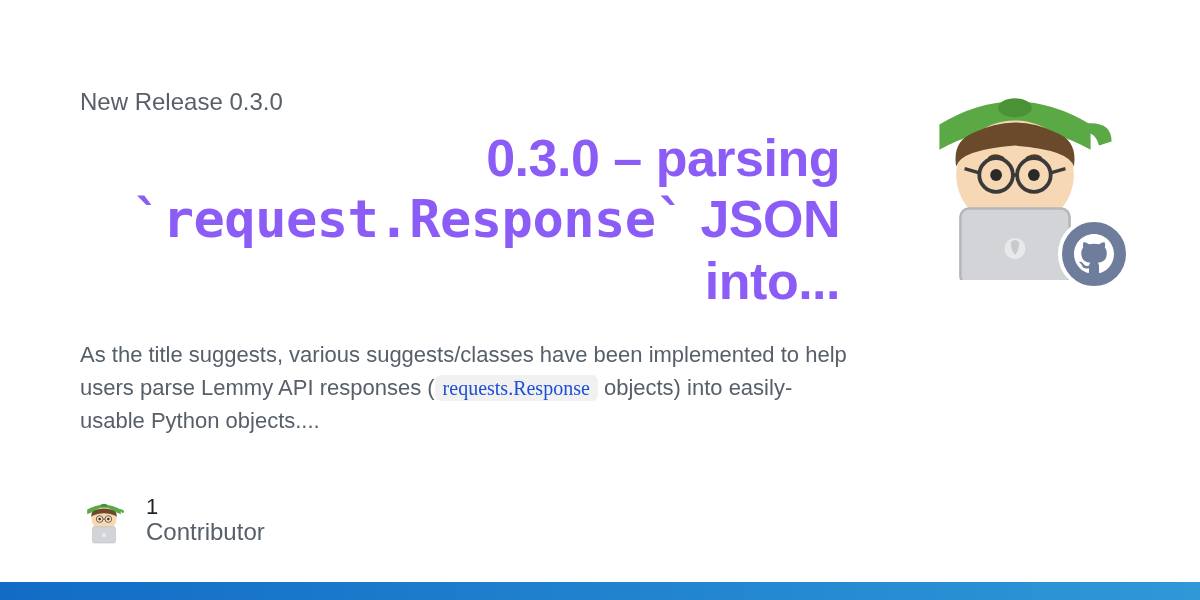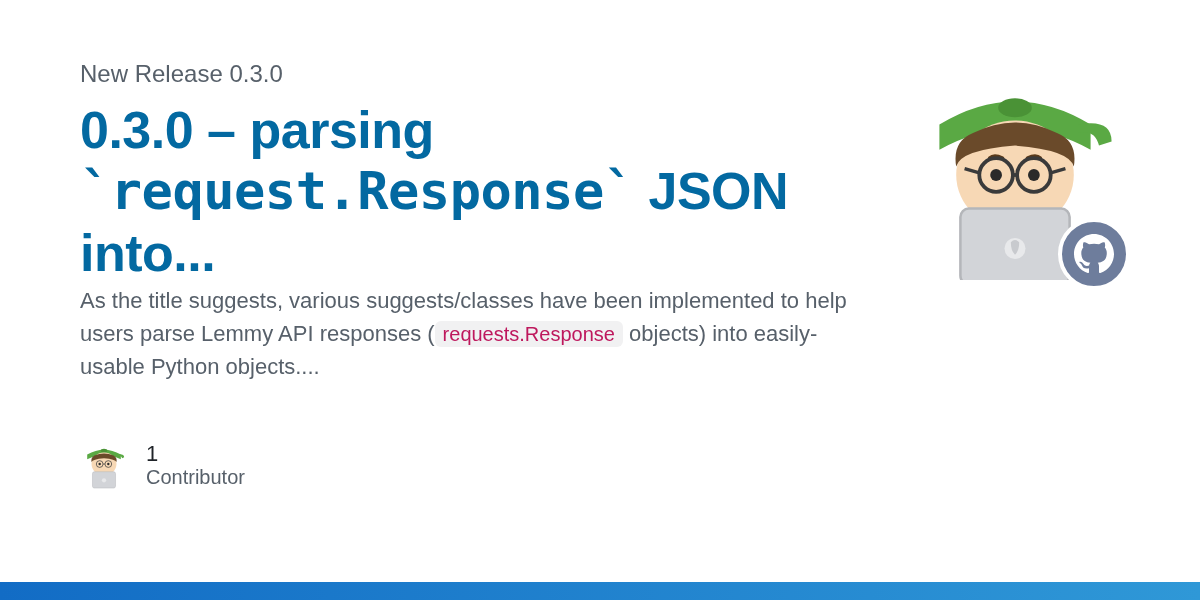--- a/index.html
+++ b/index.html
@@ -5,56 +5,58 @@
   * { box-sizing: border-box; margin: 0; padding: 0; }
   body {
     font-family: -apple-system, BlinkMacSystemFont, "Segoe UI", Helvetica, Arial, sans-serif;
     background: #ffffff;
     width: 1200px;
     height: 600px;
     overflow: hidden;
     position: relative;
   }
   .container {
-    padding: 60px 80px 0 80px;
+    padding: 88px 80px 0 80px;
     height: 100%;
     position: relative;
   }
   .release-label {
     color: #57606a;
     font-size: 24px;
     font-weight: 400;
     margin-bottom: 12px;
   }
   .title {
-    color: #0369a1;
+    color: #8b5cf6;
     font-size: 52px;
     font-weight: 700;
     line-height: 1.18;
+    margin-bottom: 26px;
     max-width: 760px;
     letter-spacing: -0.5px;
+    text-align: right;
   }
   .title-code {
     font-family: ui-monospace, SFMono-Regular, "SF Mono", Menlo, Consolas, monospace;
     font-weight: 700;
   }
   .description {
     color: #57606a;
     font-size: 22px;
     line-height: 1.5;
     max-width: 770px;
     margin-bottom: 58px;
   }
   .inline-code {
     background: #f1f1f2;
     border-radius: 6px;
     padding: 2px 8px;
-    font-family: Liberation Sans, sans-serif;
+    font-family: Liberation Serif, serif;
     font-size: 20px;
-    color: #be185d;
+    color: #1d4ed8;
   }
   .avatar-block {
     position: absolute;
     top: 70px;
     right: 80px;
     width: 210px;
     height: 210px;
   }
   .avatar-svg { width: 210px; height: 210px; display: block; }
   .gh-badge {
@@ -81,21 +83,21 @@
     height: 48px;
   }
   .contrib-avatar svg { width: 48px; height: 48px; display: block; }
   .contrib-text .count {
     font-size: 22px;
     color: #1f2328;
     font-weight: 400;
     line-height: 1.1;
   }
   .contrib-text .label {
-    font-size: 20px;
+    font-size: 24px;
     color: #57606a;
     line-height: 1.1;
   }
   .bottom-bar {
     position: absolute;
     left: 0;
     right: 0;
     bottom: 0;
     height: 18px;
     background: linear-gradient(90deg, #126cc5 0%, #2f98d7 100%);

